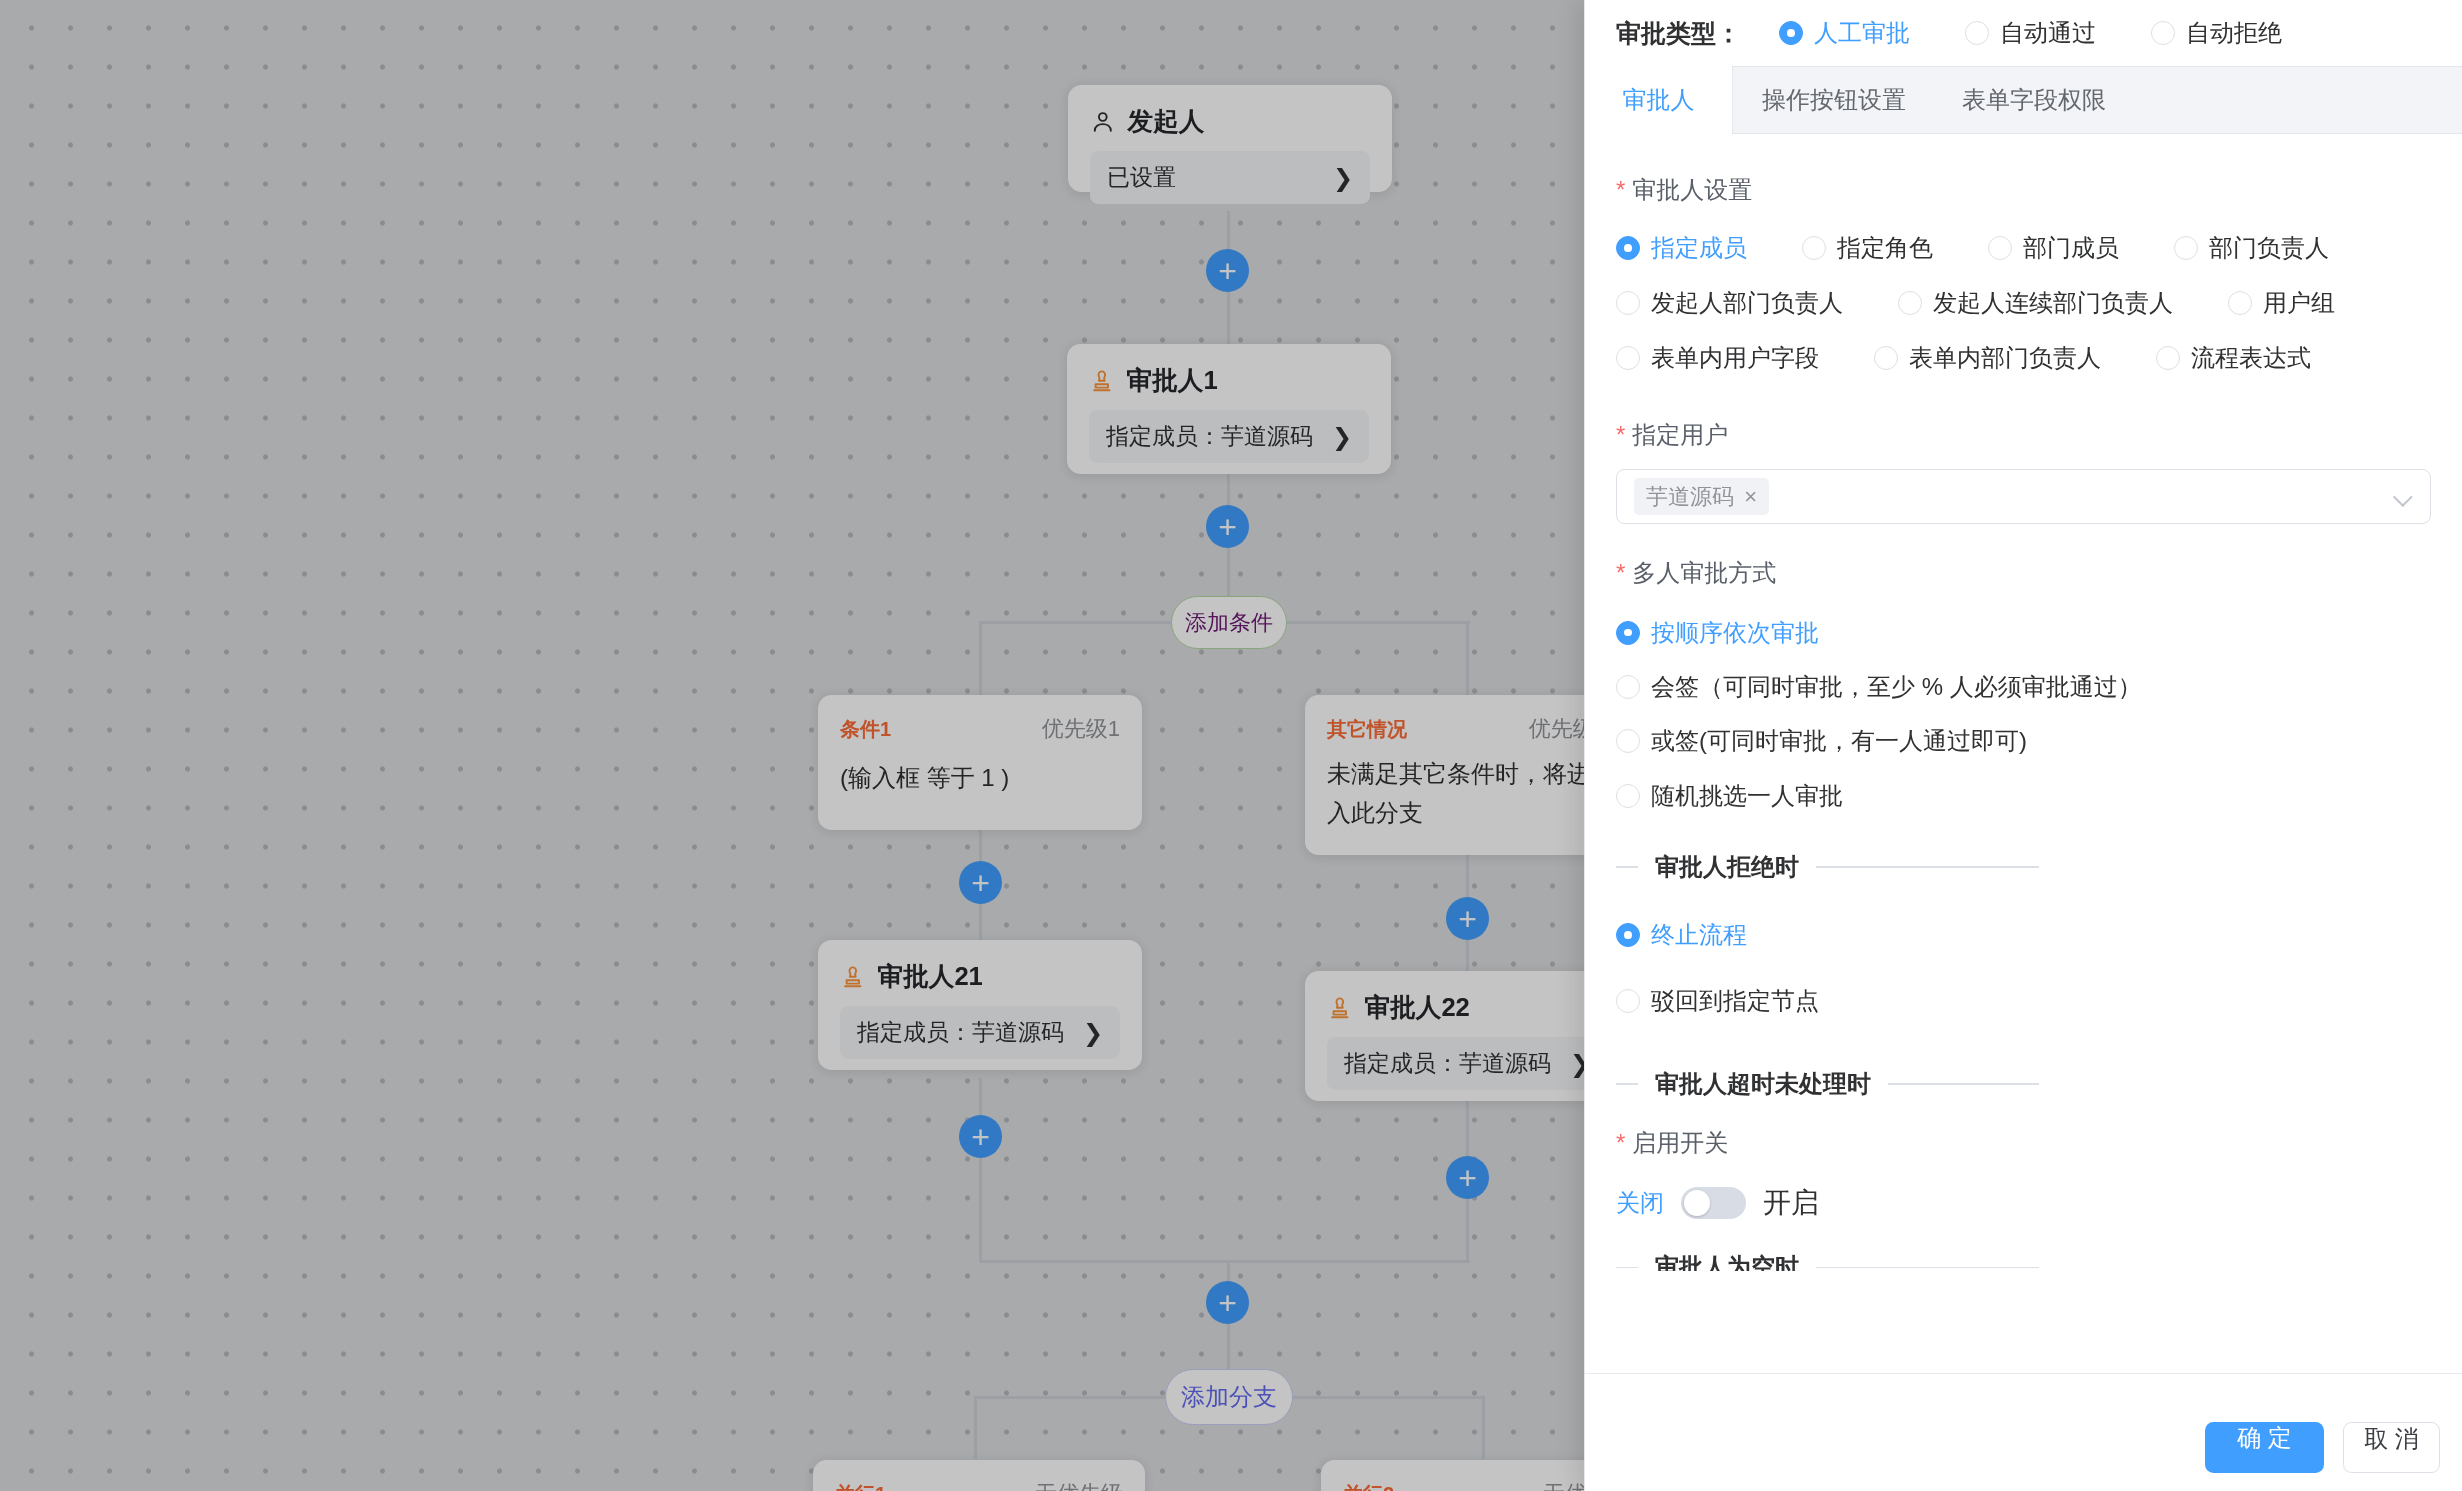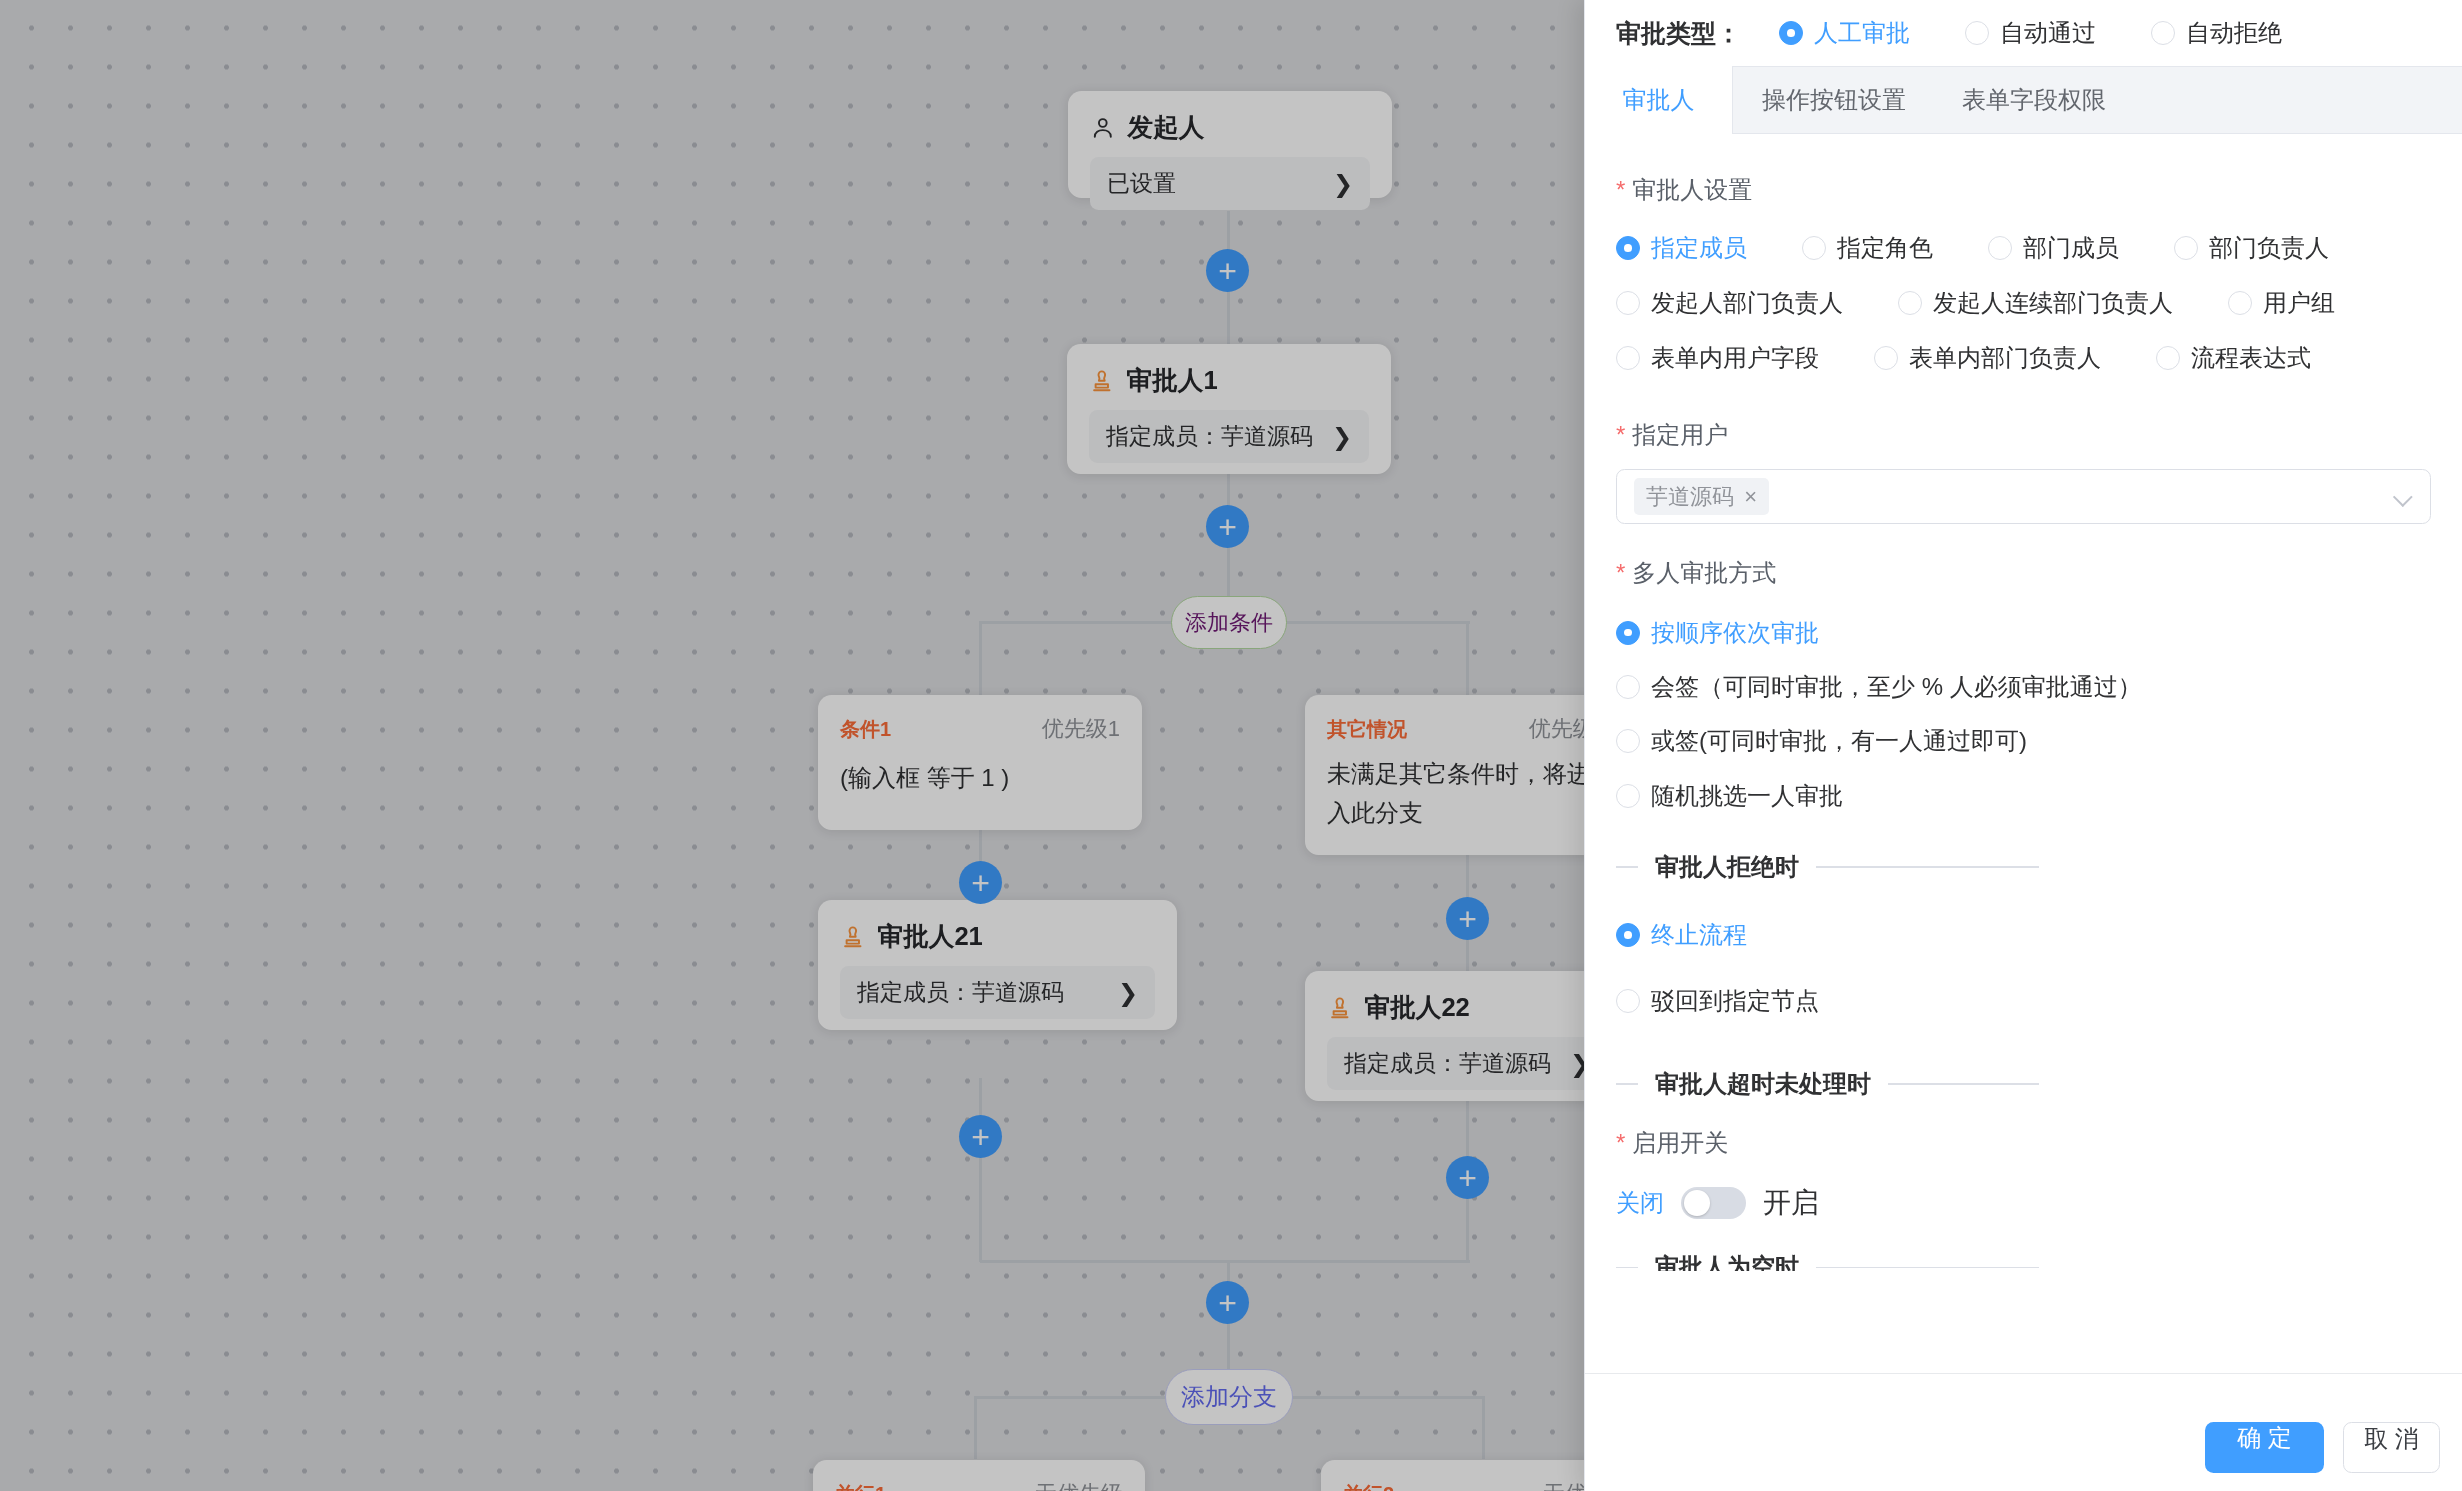--- a/index.html
+++ b/index.html
@@ -128,21 +128,21 @@
   <div class="edge v" style="left:979px;top:830px;height:119px"></div>
   <div class="edge v" style="left:1466px;top:855px;height:117px"></div>
   <div class="edge v" style="left:979px;top:1078px;height:184px"></div>
   <div class="edge v" style="left:1466px;top:1101px;height:161px"></div>
   <div class="edge h" style="left:980px;top:1260px;width:490px"></div>
   <div class="edge v" style="left:1227px;top:1260px;height:109px"></div>
   <div class="edge h" style="left:974px;top:1396px;width:511px"></div>
   <div class="edge v" style="left:974px;top:1396px;height:63px"></div>
   <div class="edge v" style="left:1482px;top:1396px;height:63px"></div>
 
-  <div class="node" style="left:1068px;top:91px;width:324px;height:107px">
+  <div class="node" style="left:1068px;top:85px;width:324px;height:107px">
     <div class="trow">
       <span class="nicon">
         <svg width="25.6" height="25.6" viewBox="0 0 24 24" fill="none" stroke="#303133" stroke-width="1.8" stroke-linecap="round">
           <circle cx="12" cy="7.5" r="3.6"></circle>
             <path d="M4.5 20.5c0-4.2 3.4-6.3 7.5-6.3s7.5 2.1 7.5 6.3"></path>
         </svg>
       </span>
       <span class="title">发起人</span>
     </div>
     <div class="inner">
@@ -196,21 +196,21 @@
     <div class="cbody" style="margin-top:10.2px">未满足其它条件时，将进入此分支</div>
   </div>
 
   <div class="plus" style="left:959px;top:861px">
       <span>+</span>
     </div>
   <div class="plus" style="left:1446px;top:897px">
       <span>+</span>
     </div>
 
-  <div class="node" style="left:818px;top:900px;width:359px;height:130px">
+  <div class="node" style="left:818px;top:940px;width:324px;height:130px">
     <div class="trow">
       <span class="nicon">
         <svg width="25.6" height="25.6" viewBox="0 0 24 24" fill="none" stroke="#fa943c" stroke-width="1.8" stroke-linecap="round" stroke-linejoin="round">
           <path d="M12 3.2a3.1 3.1 0 0 0-3.1 3.1c0 1.5.9 2.3.9 3.6l-.5 2.1h5.4l-.5-2.1c0-1.3.9-2.1.9-3.6A3.1 3.1 0 0 0 12 3.2z"></path>
           <path d="M6.2 15.2h11.6v3.2H6.2z"></path>
             <path d="M4.8 20.8h14.4"></path>
         </svg>
       </span>
       <span class="title">审批人21</span>
     </div>

